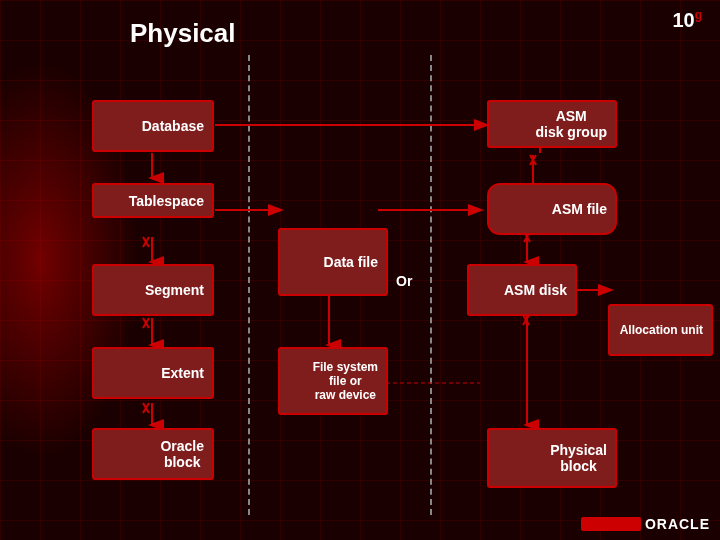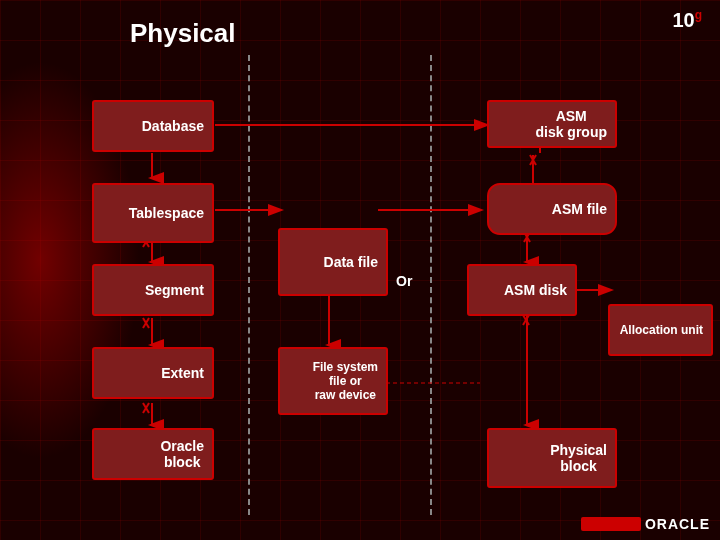--- a/index.html
+++ b/index.html
@@ -217,21 +217,21 @@
     <line x1="523" y1="315" x2="529" y2="325" stroke="#cc0000" stroke-width="2"></line>
 
     <line x1="386" y1="383" x2="480" y2="383" stroke="#cc0000" stroke-width="1" stroke-dasharray="4,3"></line>
 
   </svg>
 
   <div class="box" style="left: 92px; top: 100px; width: 122px; height: 52px;">
     <span>Database</span>
   </div>
 
-  <div class="box" style="left: 92px; top: 183px; width: 122px; height: 60px;">
+  <div class="box" style="left: 92px; top: 183px; width: 122px; height: 35px;">
     <span>Tablespace</span>
   </div>
 
   <div class="box" style="left: 92px; top: 347px; width: 122px; height: 52px;">
     <span>Extent</span>
   </div>
 
   <div class="box" style="left: 92px; top: 264px; width: 122px; height: 52px;">
     <span>Segment</span>
   </div>

